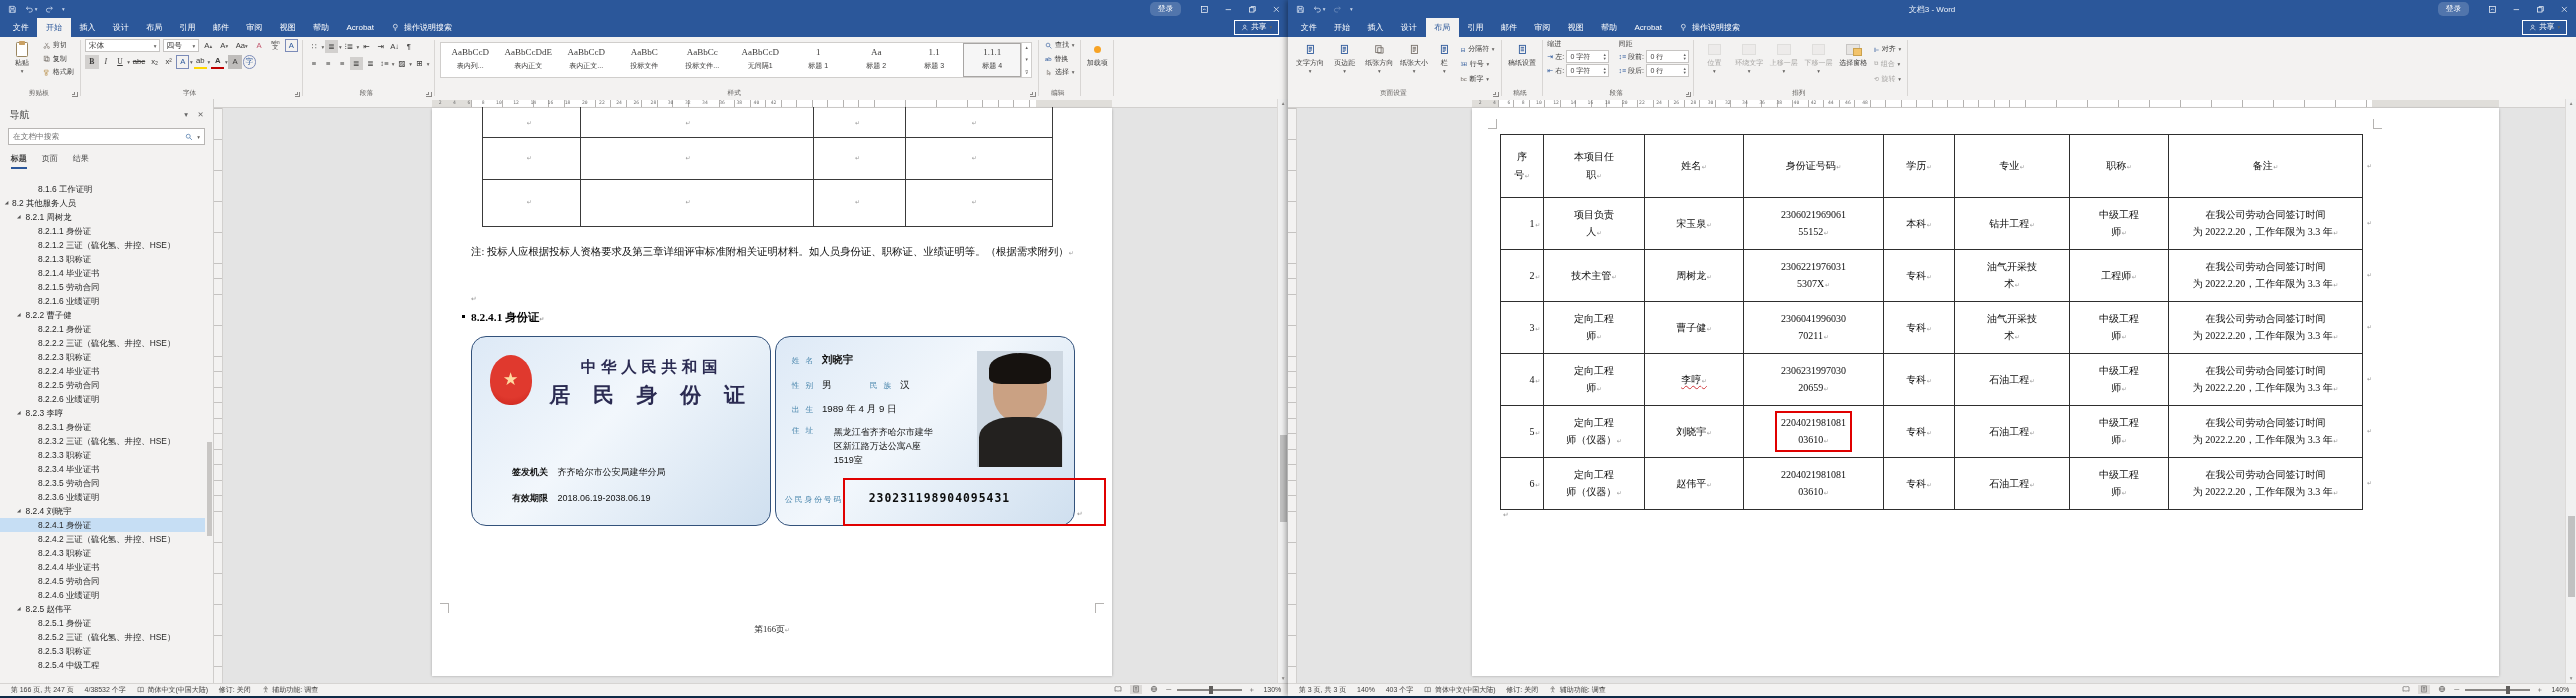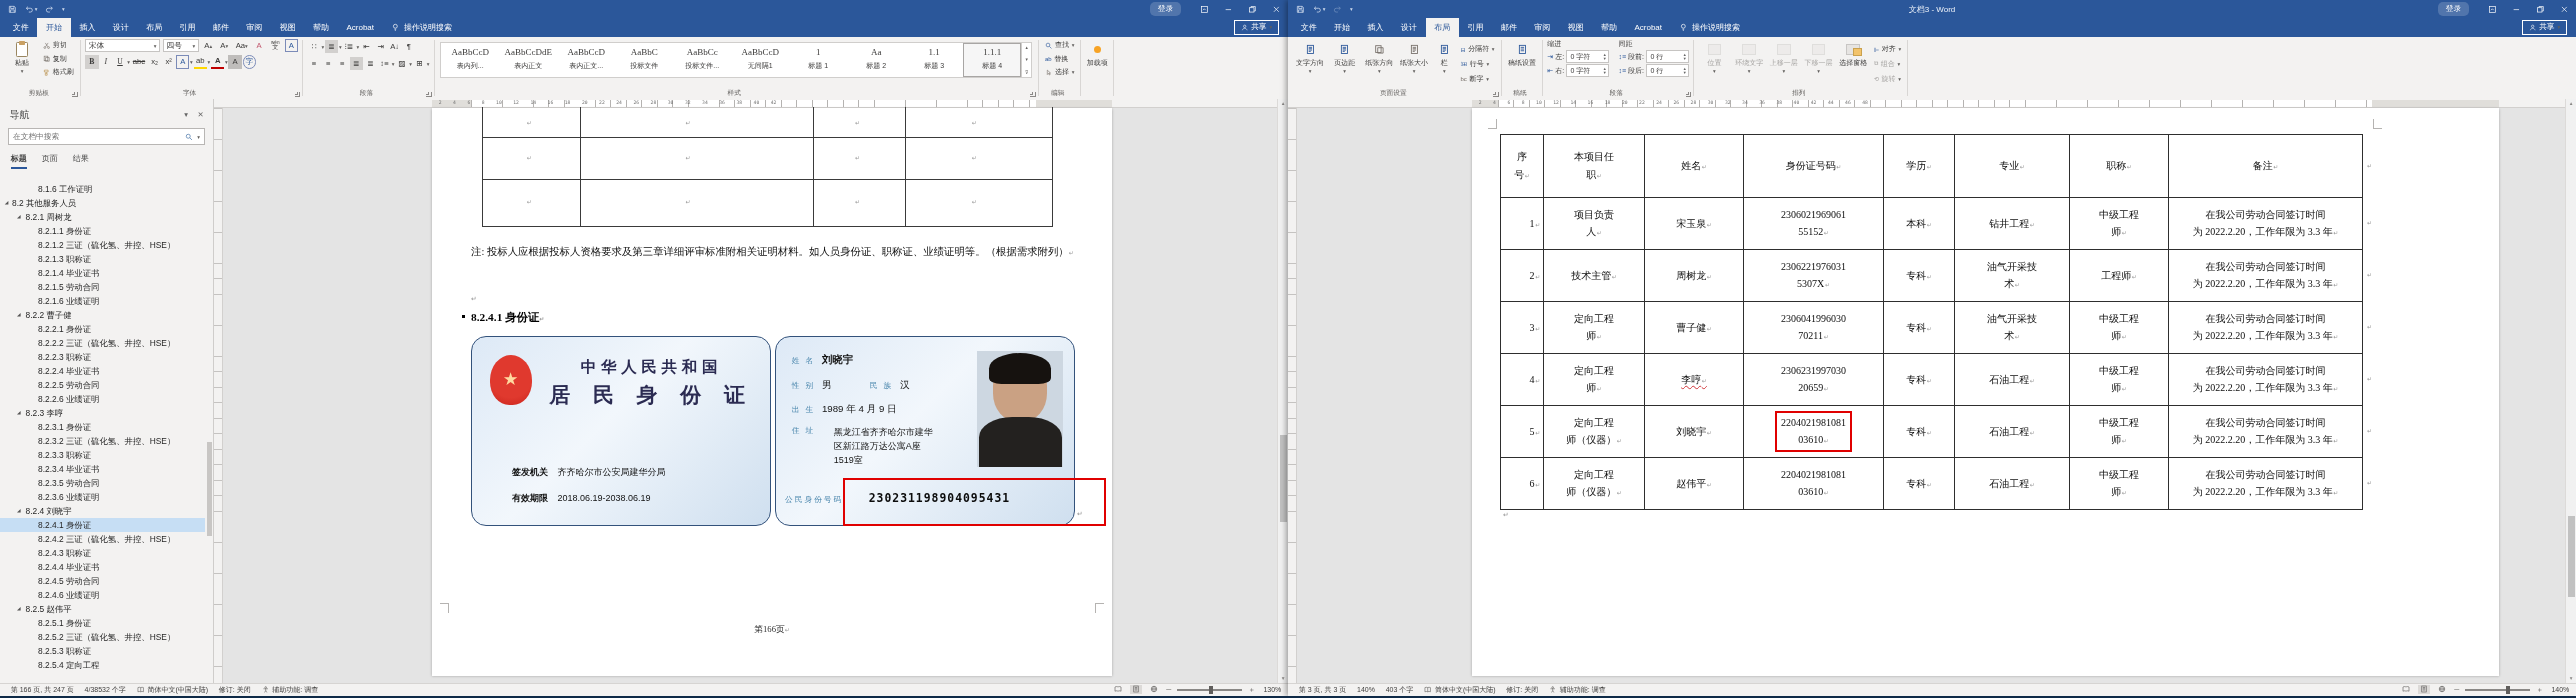--- a/index.html
+++ b/index.html
@@ -563,21 +563,21 @@
           <li class=" lvl3 sel">8.2.4.1 身份证</li>
           <li class=" lvl3">8.2.4.2 三证（硫化氢、井控、HSE）</li>
           <li class=" lvl3">8.2.4.3 职称证</li>
           <li class=" lvl3">8.2.4.4 毕业证书</li>
           <li class=" lvl3">8.2.4.5 劳动合同</li>
           <li class=" lvl3">8.2.4.6 业绩证明</li>
           <li class=" lvl2 tri">8.2.5 赵伟平</li>
           <li class=" lvl3">8.2.5.1 身份证</li>
           <li class=" lvl3">8.2.5.2 三证（硫化氢、井控、HSE）</li>
           <li class=" lvl3">8.2.5.3 职称证</li>
-          <li class=" lvl3">8.2.5.4 定向工程</li>
+          <li class=" lvl3">8.2.5.4 中级工程</li>
       </ul>
       <div class="navvs">
           <span class="th"></span>
         </div>
     </div>
     <div class="canvas">
       <div class="hruler">
         <div class="hband" style="left:218px;width:680px">
           <span class="hwhite" style="left:39px;width:565px"></span>
           <span class="tx">2 4 6 8 10 12 14 16 18 20 22 24 26 28 30 32 34 36 38 40 42</span>

